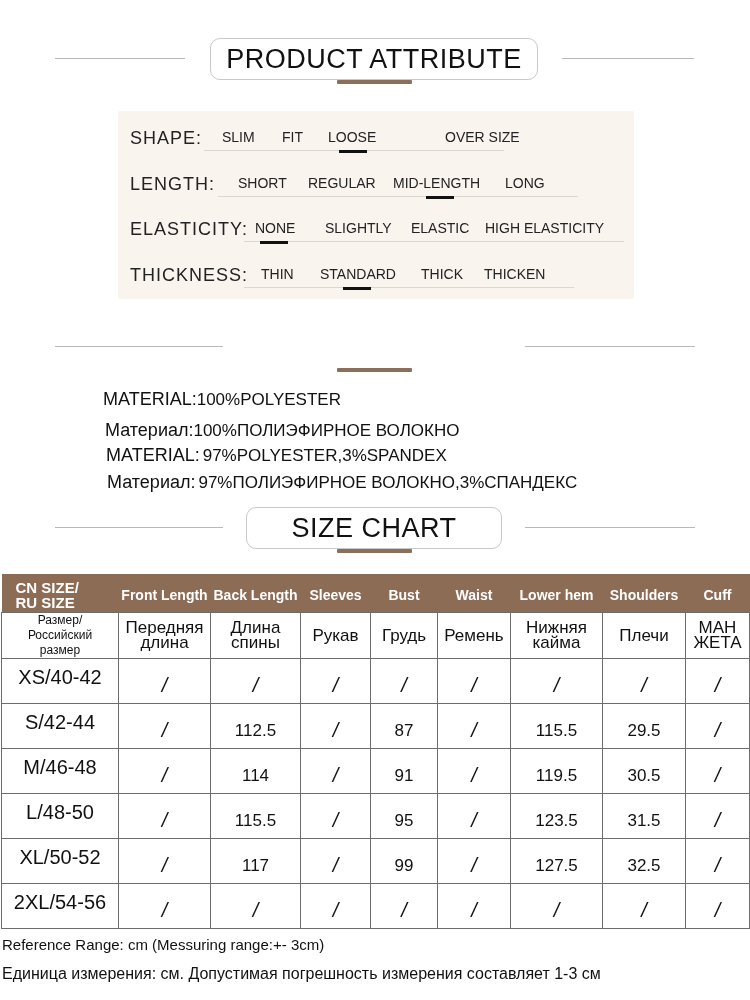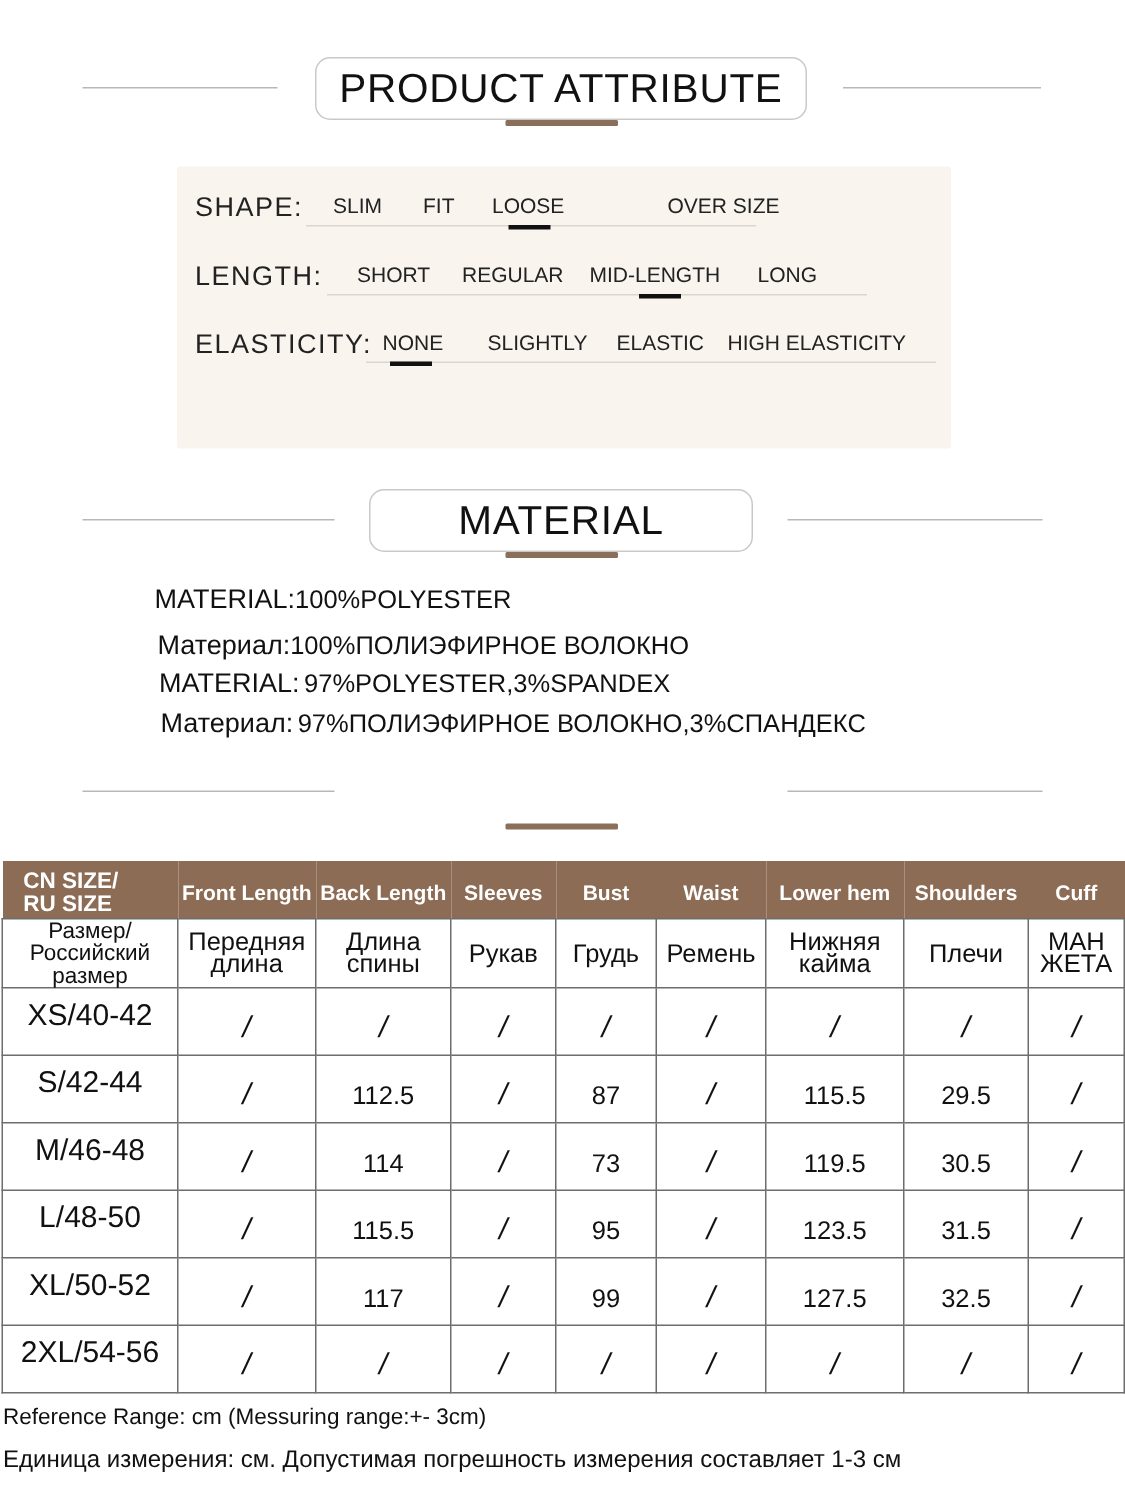--- a/index.html
+++ b/index.html
@@ -32,21 +32,21 @@
   .attr-row .opt { position: absolute; bottom: 6px; font-family: "Liberation Sans", sans-serif; font-size: 14px; color: #222; white-space: nowrap; }
   .attr-row .mark { position: absolute; bottom: -2px; height: 3px; background: #111; }
 
   .material { position: absolute; left: 103px; font-family: "Liberation Sans", sans-serif; font-size: 18px; color: #111; white-space: nowrap; }
   .material .v { font-size: 17px; }
 
   table.size { position: absolute; left: 1px; top: 574px; width: 748px; border-collapse: collapse; table-layout: fixed; }
   table.size th { background: #8c6c55; color: #fff; font-family: "Liberation Sans", sans-serif; font-weight: bold; font-size: 14px; height: 38px; text-align: center; vertical-align: middle; padding-top: 4px; border: none; }
   table.size th.first { font-size: 15px; line-height: 15px; text-align: left; padding-left: 14px; }
   table.size td { border: 1px solid #6d6d6d; text-align: center; vertical-align: middle; font-family: "Liberation Sans", sans-serif; color: #111; }
-  table.size tr.ru td { height: 44px; font-size: 15px; line-height: 15px; }
+  table.size tr.ru td { height: 44px; font-size: 12px; line-height: 15px; }
   table.size tr.ru td.big { font-size: 17px; }
   table.size tr.data td { height: 45px; font-size: 17px; padding-top: 10px; }
   table.size tr.data td.size-name { font-size: 20px; padding-top: 0; padding-bottom: 6px; }
   table.size tr.data td.slash { font-size: 20px; font-style: italic; }
 
   .note { position: absolute; left: 2px; font-family: "Liberation Sans", sans-serif; color: #111; white-space: nowrap; }
 </style>
 </head>
 <body>
 
@@ -84,46 +84,55 @@
   <div class="attr-row" style="top:56px;">
     <span class="label">LENGTH:</span>
     <div class="rule" style="left:88px; width:360px;"></div>
     <span class="opt" style="left:108px;">SHORT</span>
     <span class="opt" style="left:178px;">REGULAR</span>
     <span class="opt" style="left:263px;">MID-LENGTH</span>
     <div class="mark" style="left:296px; width:28px;"></div>
     <span class="opt" style="left:375px;">LONG</span>
   </div>
 
+  <div class="attr-row" style="top:147px;">
+    <span class="label">THICKNESS:</span>
+    <div class="rule" style="left:114px; width:330px;"></div>
+    <span class="opt" style="left:131px;">THIN</span>
+    <span class="opt" style="left:190px;">STANDARD</span>
+    <div class="mark" style="left:213px; width:28px;"></div>
+    <span class="opt" style="left:291px;">THICK</span>
+    <span class="opt" style="left:354px;">THICKEN</span>
+  </div>
 </div>
 
 <div class="section-head" id="head-mat">
   <div class="line left"></div>
-  <div class="pill">
-    <span>MATERIAL</span>
-  </div>
   <div class="accent"></div>
   <div class="line right"></div>
 </div>
 
 <div class="material" style="top:389px;">
   <span>MATERIAL:</span><span class="v">100%POLYESTER</span>
 </div>
 <div class="material" style="top:420px; left:105px;">
   <span>Материал:</span><span class="v">100%ПОЛИЭФИРНОЕ ВОЛОКНО</span>
 </div>
 <div class="material" style="top:445px; left:106px;">
   <span>MATERIAL:</span><span class="v" style="margin-left:3px;">97%POLYESTER,3%SPANDEX</span>
 </div>
 <div class="material" style="top:472px; left:107px;">
   <span>Материал:</span><span class="v" style="margin-left:3px;">97%ПОЛИЭФИРНОЕ ВОЛОКНО,3%СПАНДЕКС</span>
 </div>
 
 <div class="section-head" id="head-size">
   <div class="line left"></div>
+  <div class="pill">
+    <span>SIZE CHART</span>
+  </div>
   <div class="accent"></div>
   <div class="line right"></div>
 </div>
 
 <table class="size">
   <colgroup>
     <col style="width:117px">
       <col style="width:92px">
       <col style="width:90px">
       <col style="width:70px">
@@ -178,21 +187,21 @@
         <td class="slash">/</td>
         <td>115.5</td>
         <td>29.5</td>
         <td class="slash">/</td>
       </tr>
       <tr class="data">
         <td class="size-name">M/46-48</td>
         <td class="slash">/</td>
         <td>114</td>
         <td class="slash">/</td>
-        <td>73</td>
+        <td>91</td>
         <td class="slash">/</td>
         <td>119.5</td>
         <td>30.5</td>
         <td class="slash">/</td>
       </tr>
       <tr class="data">
         <td class="size-name">L/48-50</td>
         <td class="slash">/</td>
         <td>115.5</td>
         <td class="slash">/</td>

